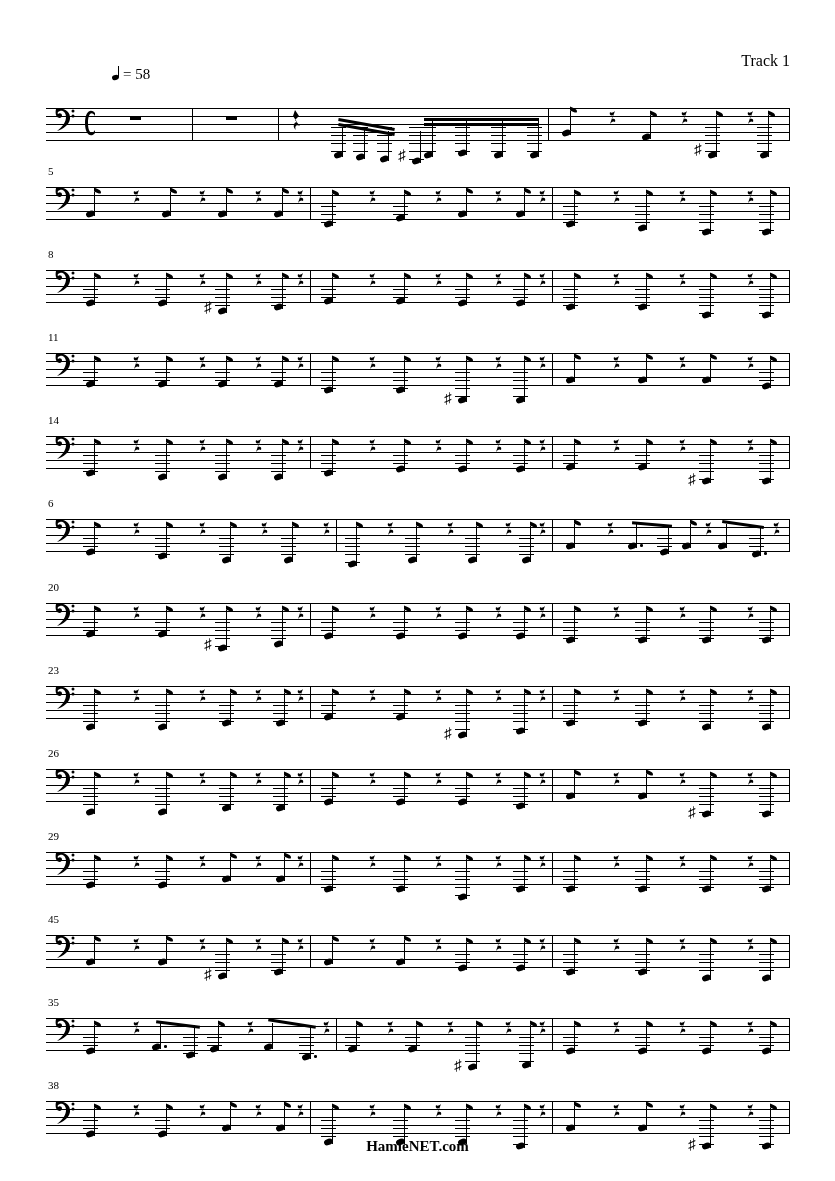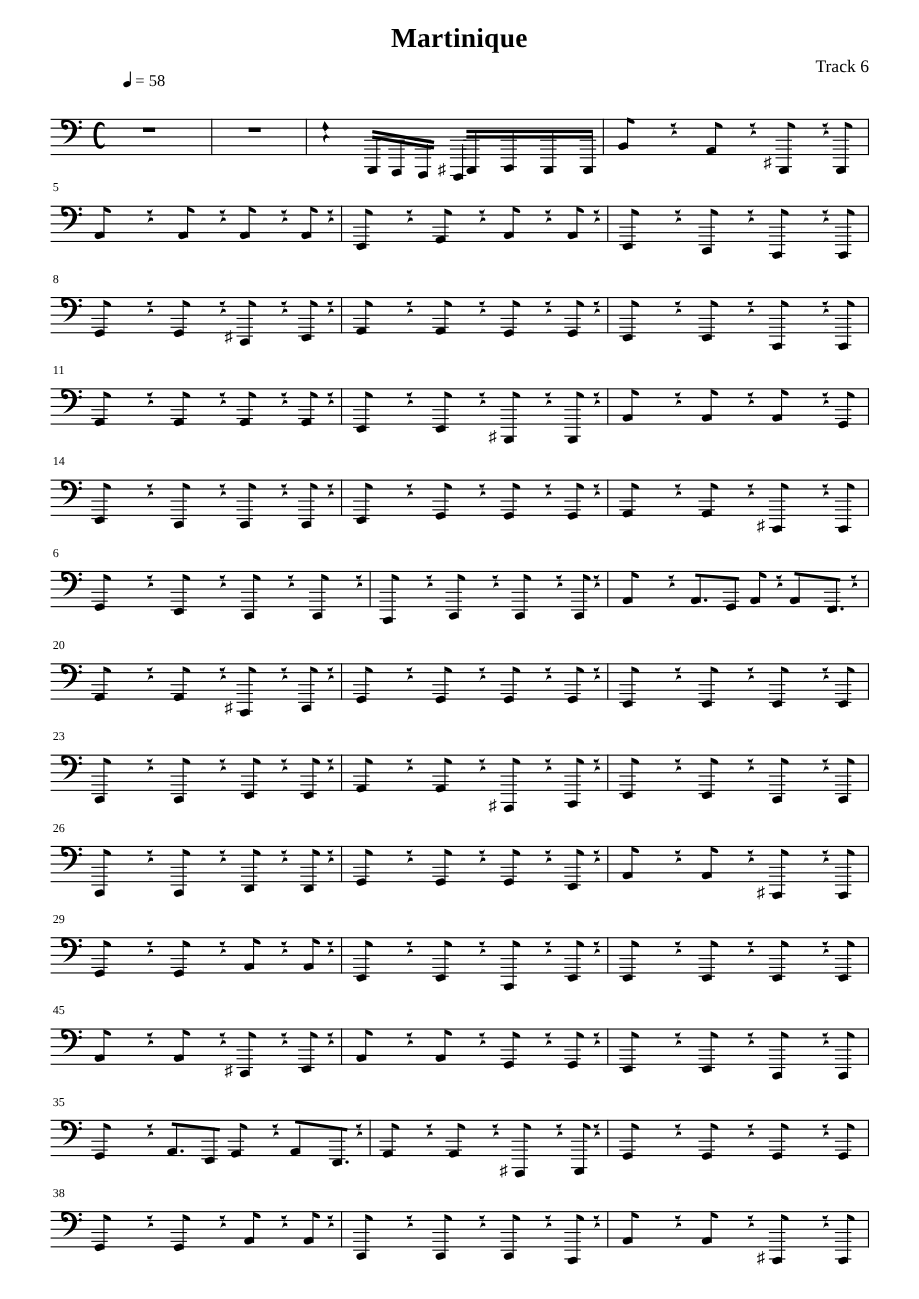--- a/index.html
+++ b/index.html
@@ -222,22 +222,21 @@
     position: absolute;
     width: 9px;
     height: 16px;
   }
 </style>
 </head>
 <body>
 
 <div class="page">
 
-  <div class="title">Martinique</div>
-  <div class="track-label">Track 6</div>
+  <div class="track-label">Track 1</div>
 
   <div class="tempo">
     <span class="notehead"></span><span>= 58</span>
   </div>
 
   <div class="system" style="top:86px;">
     <div class="staff">
       <div class="line l0"></div>
         <div class="line l1"></div>
         <div class="line l2"></div>
@@ -2113,14 +2112,15 @@
         <div class="head"></div>
         <div class="stem" style="height:40px;"></div>
         <div class="flag" style="top:-38px;"></div>
       </div>
     <div class="ledger" style="left:713px; top:41px;"></div>
     <div class="ledger" style="left:713px; top:49px;"></div>
     <div class="ledger" style="left:713px; top:57px;"></div>
     <div class="ledger" style="left:713px; top:65px;"></div>
   </div>
 
+  <div class="footer">HamieNET.com</div>
 
 </div>
 
 </body></html>

